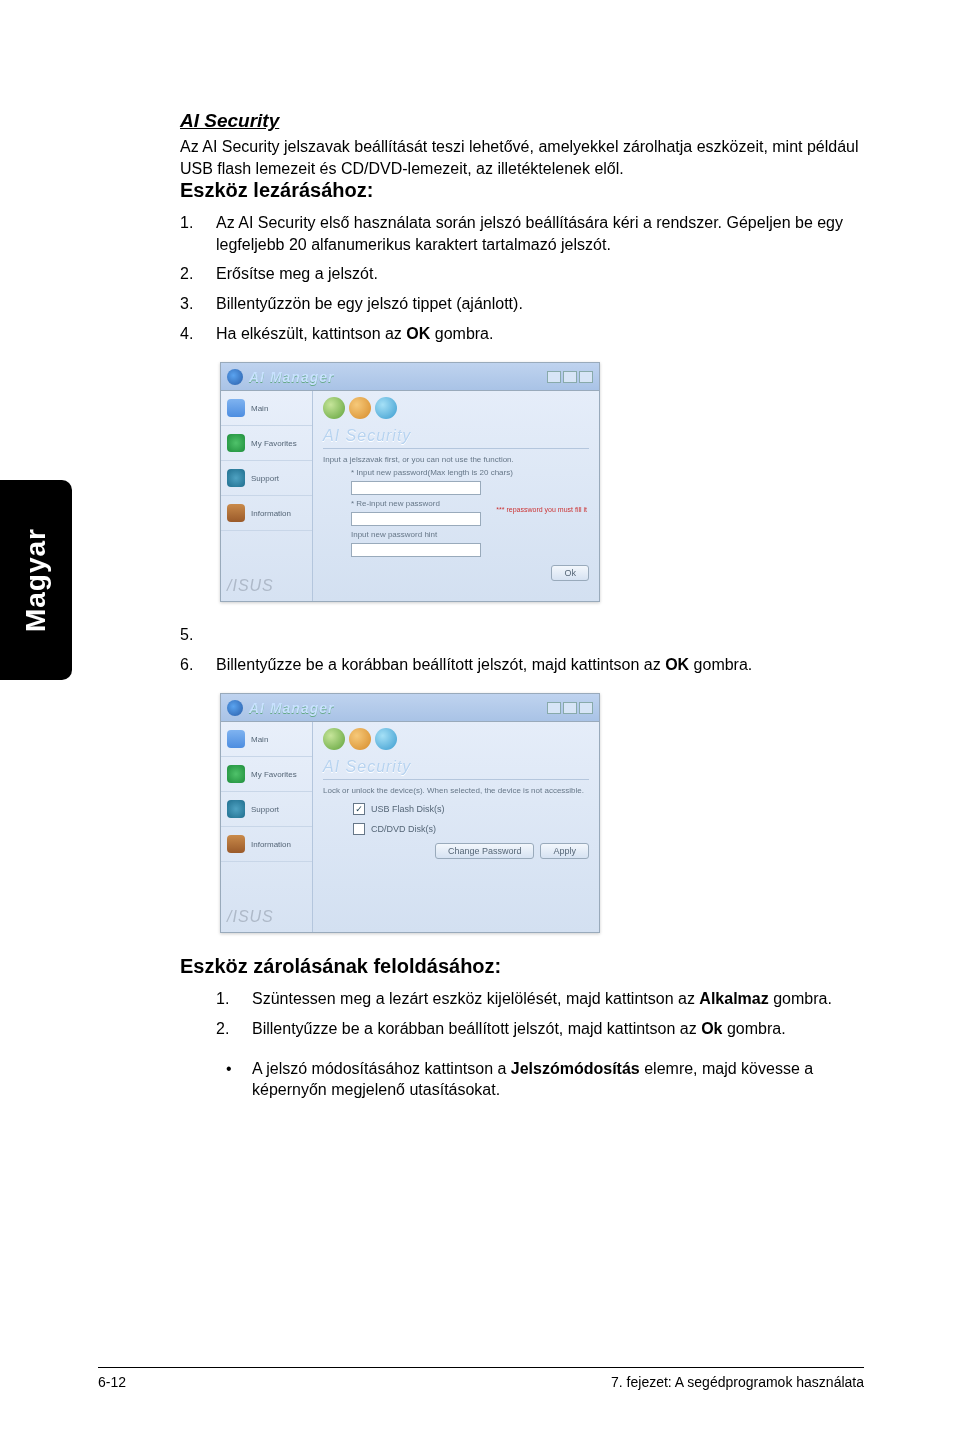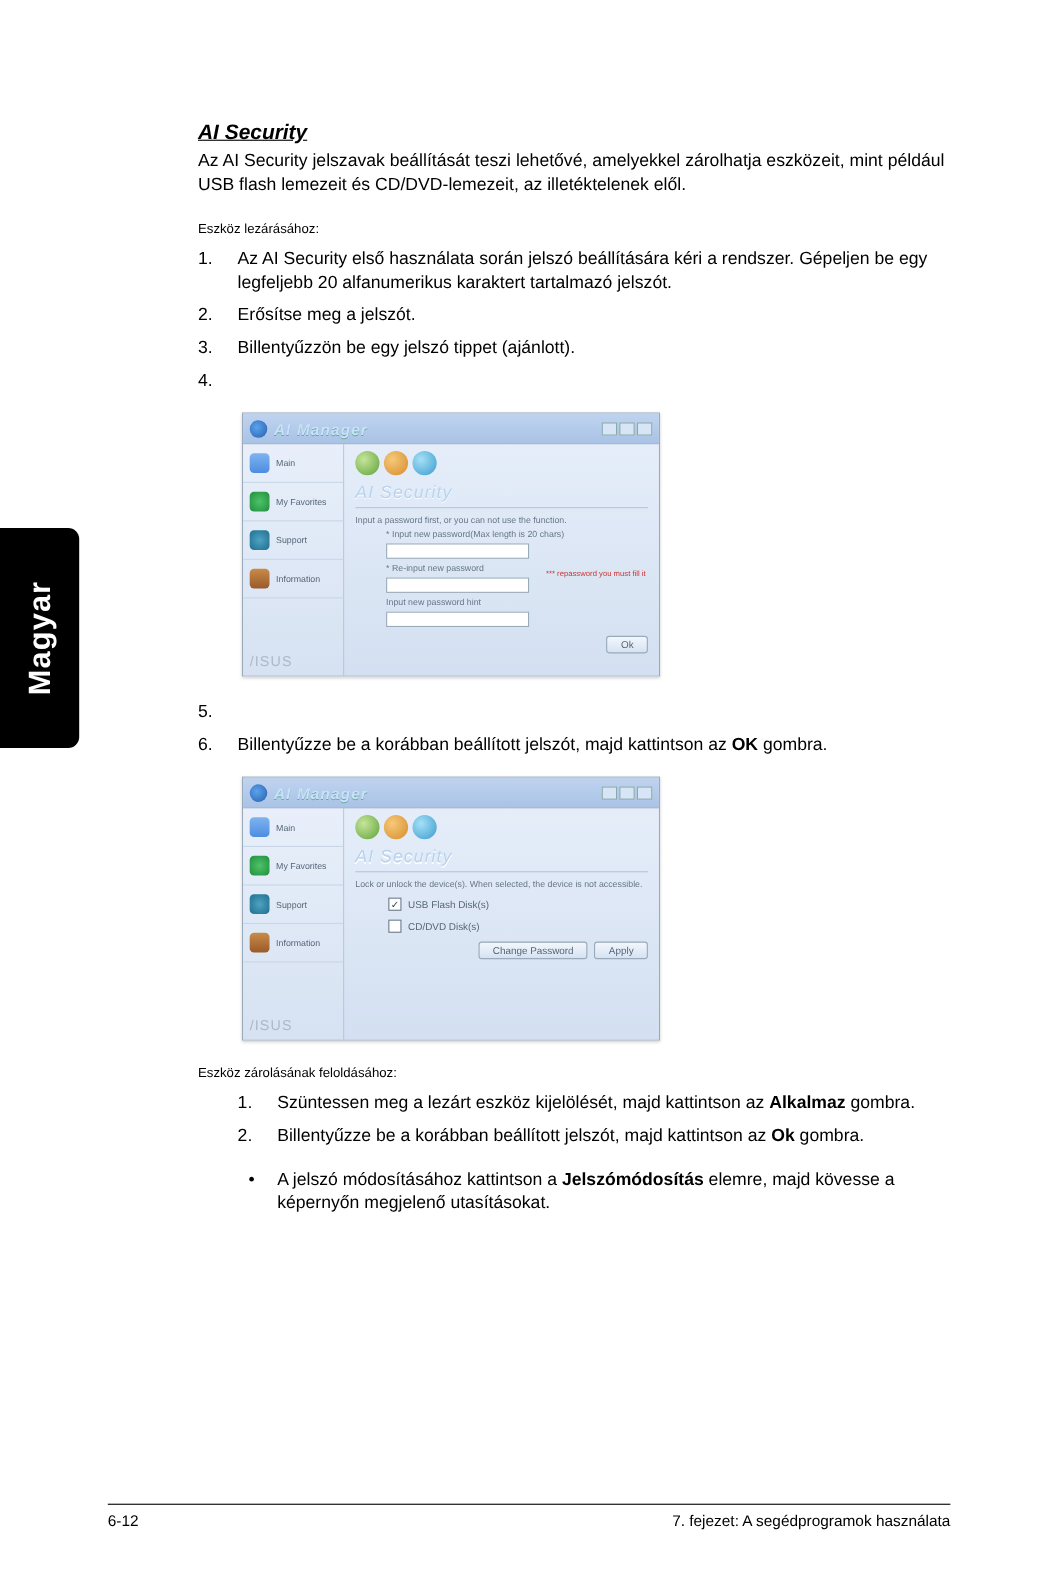--- a/index.html
+++ b/index.html
@@ -39,25 +39,24 @@
   h3.section-title {
     font-size: 19px;
     font-weight: bold;
     font-style: italic;
     text-decoration: underline;
     margin-bottom: 4px;
   }
   p.intro {
     font-size: 16px;
     line-height: 1.35;
-    margin-bottom: 22px;
   }
   .subhead {
-    font-size: 12px;
-    font-weight: normal;
+    font-size: 20px;
+    font-weight: bold;
     margin-bottom: 10px;
   }
   ol.steps {
     list-style: none;
     margin-left: 0;
     margin-bottom: 18px;
   }
   ol.steps > li {
     display: flex;
     font-size: 16px;
@@ -150,21 +149,22 @@
     flex-shrink: 0;
   }
   .ico-main { background: linear-gradient(#7fb3f0,#4d8de0); }
   .ico-fav  { background: radial-gradient(circle,#4fc26a,#1f8e3c); border-radius:50%; }
   .ico-sup  { background: radial-gradient(circle,#4fa2c2,#1f6e8e); border-radius:50%; }
   .ico-info { background: linear-gradient(#c98a4a,#9a5a2a); }
   .mock-brand {
     margin-top: auto;
     padding: 6px;
     color: #aeb9c8;
-    font-size: 13px;
+    font-style: italic;
+    font-size: 16px;
     letter-spacing: 1px;
   }
   .mock-main {
     flex: 1;
     background: linear-gradient(#e5edf9,#d3e0f1);
     padding: 6px 10px;
     position: relative;
   }
   .mock-toprow {
     display: flex;
@@ -249,20 +249,21 @@
     <li>
         <span class="num">2.</span>
         <span>Erősítse meg a jelszót.</span>
       </li>
     <li>
         <span class="num">3.</span>
         <span>Billentyűzzön be egy jelszó tippet (ajánlott).</span>
       </li>
     <li>
         <span class="num">4.</span>
+        <span>Ha elkészült, kattintson az <b>OK</b> gombra.</span>
       </li>
   </ol>
 
   <div class="mock">
     <div class="mock-titlebar">
       <div class="logo"></div>
       <span class="title">AI Manager</span>
       <div class="winbtns">
         <span></span>
         <span></span>
@@ -289,21 +290,21 @@
           </div>
         <div class="mock-brand">/ISUS</div>
       </div>
       <div class="mock-main">
         <div class="mock-toprow">
           <div class="orb orb1"></div>
           <div class="orb orb2"></div>
           <div class="orb orb3"></div>
         </div>
         <div class="mock-panel-title">AI Security</div>
-        <div class="mock-text">Input a password first, or you can not use the function.</div>
+        <div class="mock-text">Input a jelszavak first, or you can not use the function.</div>
         <div class="mock-text mock-indent">* Input new password(Max length is 20 chars)</div>
         <div class="mock-field mock-indent"></div>
         <div class="mock-text mock-indent">* Re-input new password</div>
         <div class="mock-field mock-indent"></div>
         <div class="mock-warn">*** repassword you must fill it</div>
         <div class="mock-text mock-indent">Input new password hint</div>
         <div class="mock-field mock-indent"></div>
         <div class="mock-btn-row">
             <span class="mock-btn">Ok</span>
           </div>

